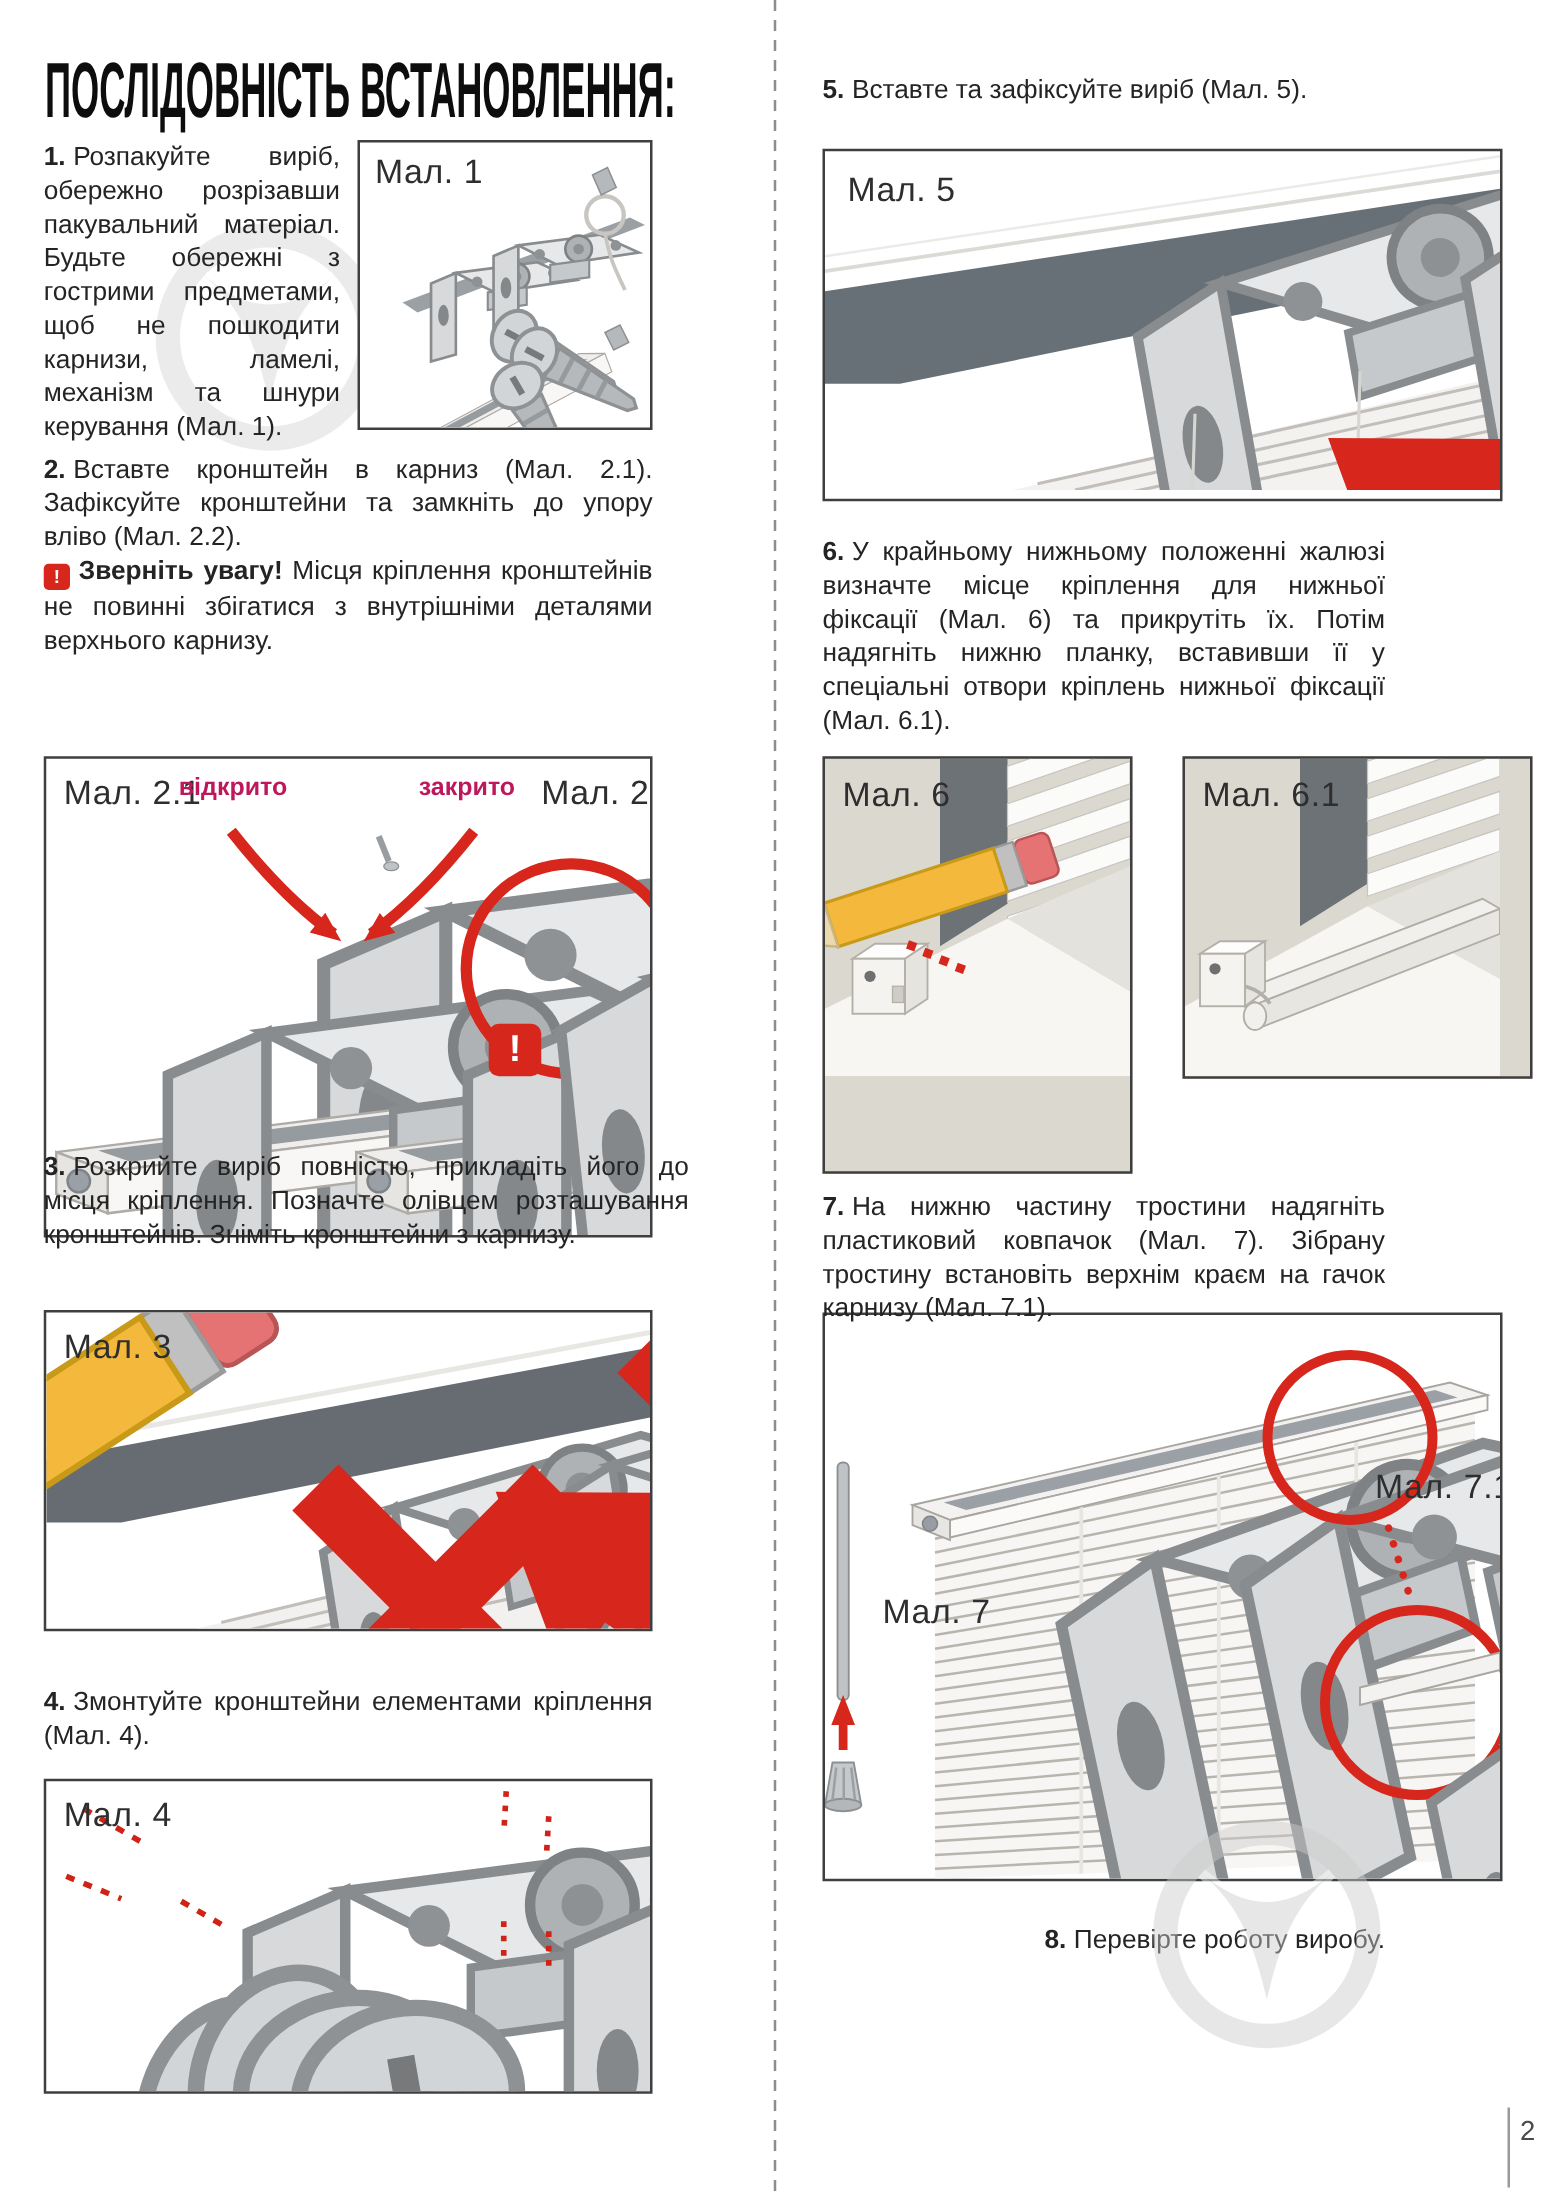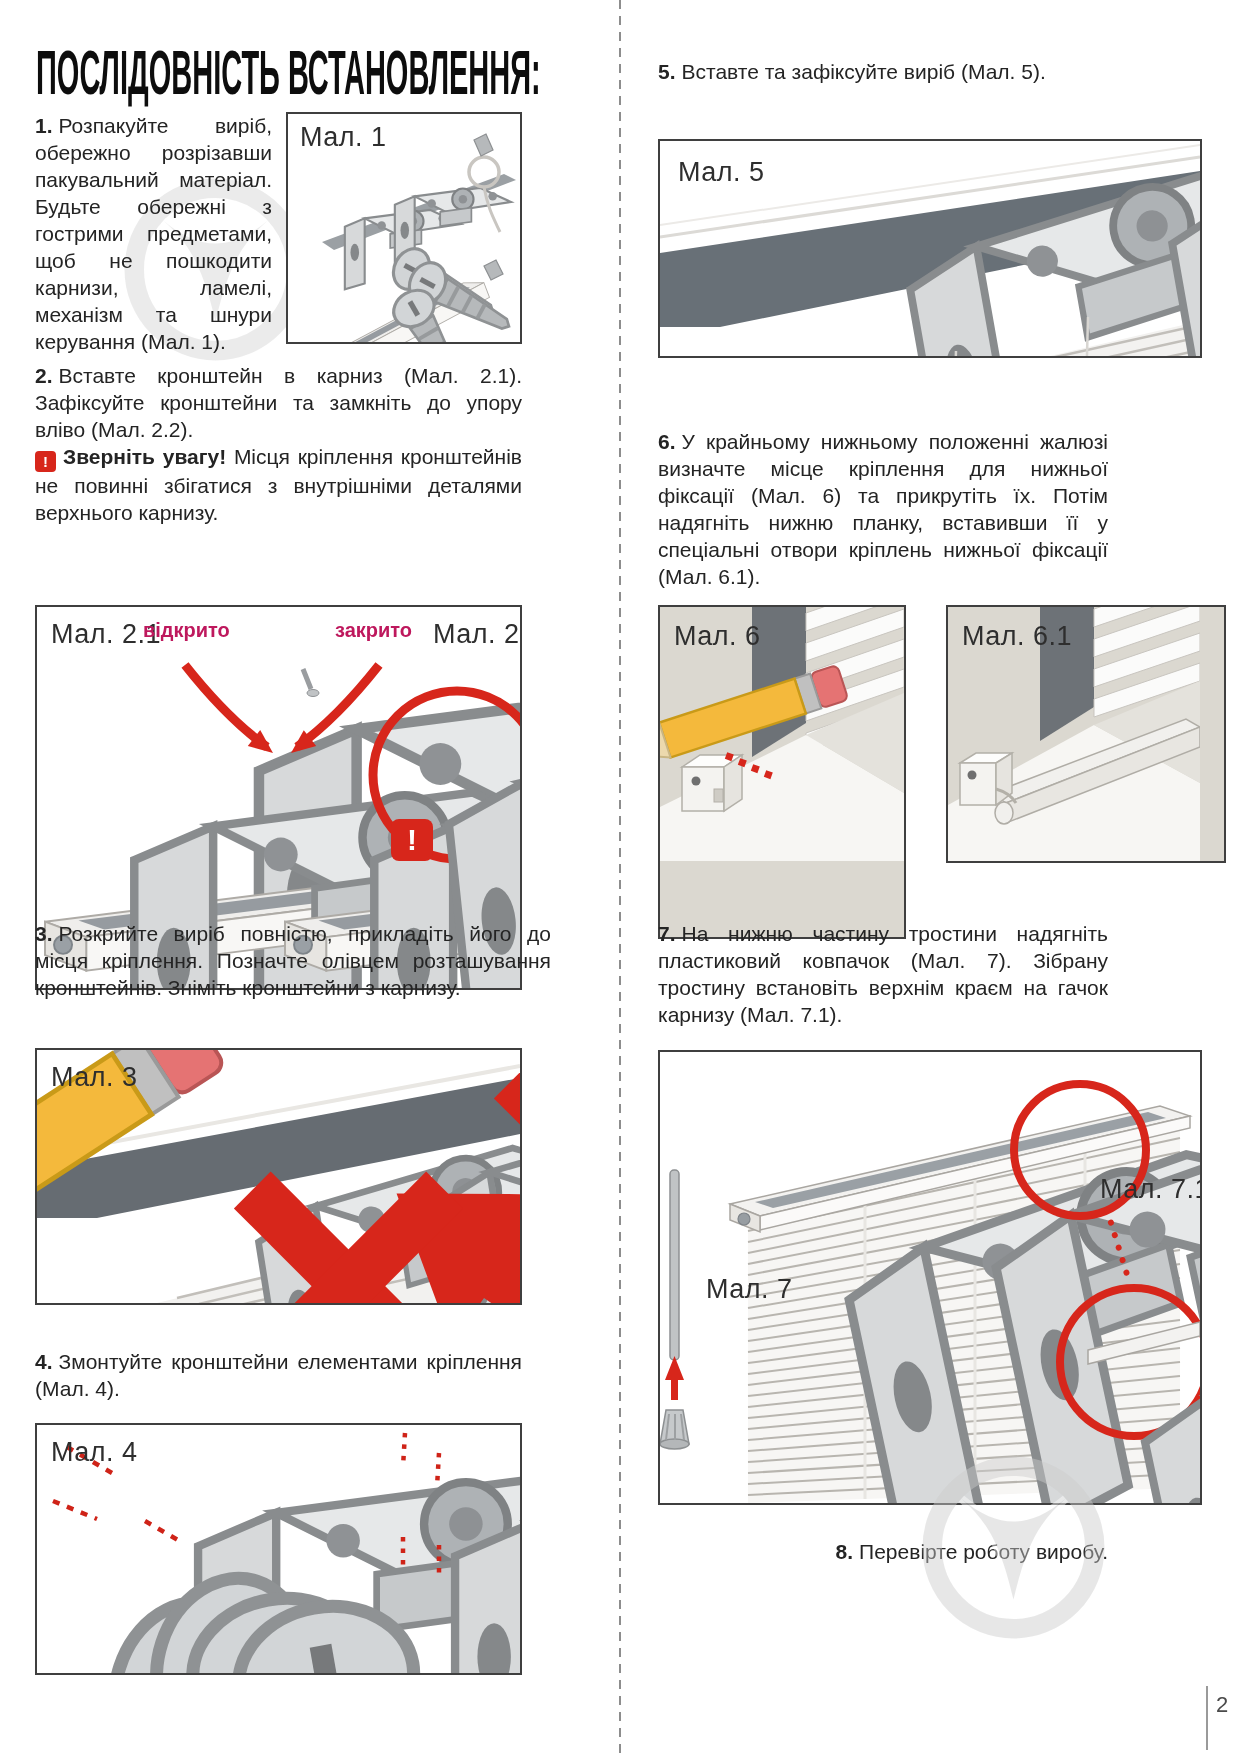--- a/index.html
+++ b/index.html
@@ -212,21 +212,21 @@
       <use href="#sym-screw" transform="translate(352,148) rotate(80)"></use>
       <use href="#sym-screw" transform="translate(398,156) rotate(80)"></use>
       <use href="#sym-drill" transform="translate(392,200) rotate(83) scale(1.12)"></use>
     </svg>
   </div>
 
   <div class="step" style="left:658px;top:58px;width:450px;z-index:1;text-align:left">
     <p style="margin:0"><b class="num">5.</b><span>Вставте та зафіксуйте виріб (Мал. 5).</span></p>
   </div>
 
-  <div class="figure" style="left:658px;top:139px;width:544px;height:219px">
+  <div class="figure" style="left:658px;top:119px;width:544px;height:282px">
     <span class="fig-label" style="left:18px;top:16px">Мал. 5</span>
     <svg width="540" height="271" viewBox="0 0 540 271">
       <polyline points="0,96 540,16" stroke="#dcdad6" stroke-width="3" fill="none"></polyline>
       <polyline points="0,84 540,4" stroke="#eceae7" stroke-width="2" fill="none"></polyline>
       <polygon points="0,112 540,30 540,88 60,186 0,186" fill="#687077"></polygon>
       <g>
         <polygon points="150,271 540,180 540,271" fill="#f3f2f0"></polygon>
         <line x1="170" y1="266" x2="540" y2="184" stroke="#c2bfba" stroke-width="2.5"></line>
         <line x1="200" y1="271" x2="540" y2="196" stroke="#c2bfba" stroke-width="2.5"></line>
         <line x1="234" y1="275" x2="540" y2="209" stroke="#c2bfba" stroke-width="2.5"></line>
@@ -294,21 +294,21 @@
       <g transform="translate(12,142)">
         <polygon points="0,14 16,4 52,4 36,14" fill="#fdfdfc" stroke="#b3b0a8" stroke-width="1.5"></polygon>
         <rect x="0" y="14" width="36" height="42" fill="#f4f3f0" stroke="#b3b0a8" stroke-width="1.5"></rect>
         <polygon points="36,14 52,4 52,44 36,56" fill="#e6e4df" stroke="#b3b0a8" stroke-width="1.5"></polygon>
         <circle cx="12" cy="26" r="4.5" fill="#6f6f6f"></circle>
         <path d="M36,40 q14,4 20,14" fill="none" stroke="#b3b0a8" stroke-width="3"></path>
       </g>
     </svg>
   </div>
 
-  <div class="step" style="left:658px;top:920px;width:450px;z-index:1">
+  <div class="step" style="left:658px;top:952px;width:450px;z-index:1">
     <p style="margin:0"><b class="num">7.</b><span>На нижню частину тростини надягніть пластиковий ковпачок (Мал. 7). Зібрану тростину встановіть верхнім краєм на гачок карнизу (Мал. 7.1).</span></p>
   </div>
 
   <div class="figure" style="left:658px;top:1050px;width:544px;height:455px">
     <span class="fig-label" style="left:46px;top:222px">Мал. 7</span>
     <span class="fig-label" style="left:440px;top:122px">Мал. 7.1</span>
     <svg width="540" height="451" viewBox="0 0 540 451">
       <g>
         <polygon points="88,158 520,60 520,436 88,451" fill="#f7f6f4"></polygon>
         <g stroke="#b8b5af" stroke-width="2">

